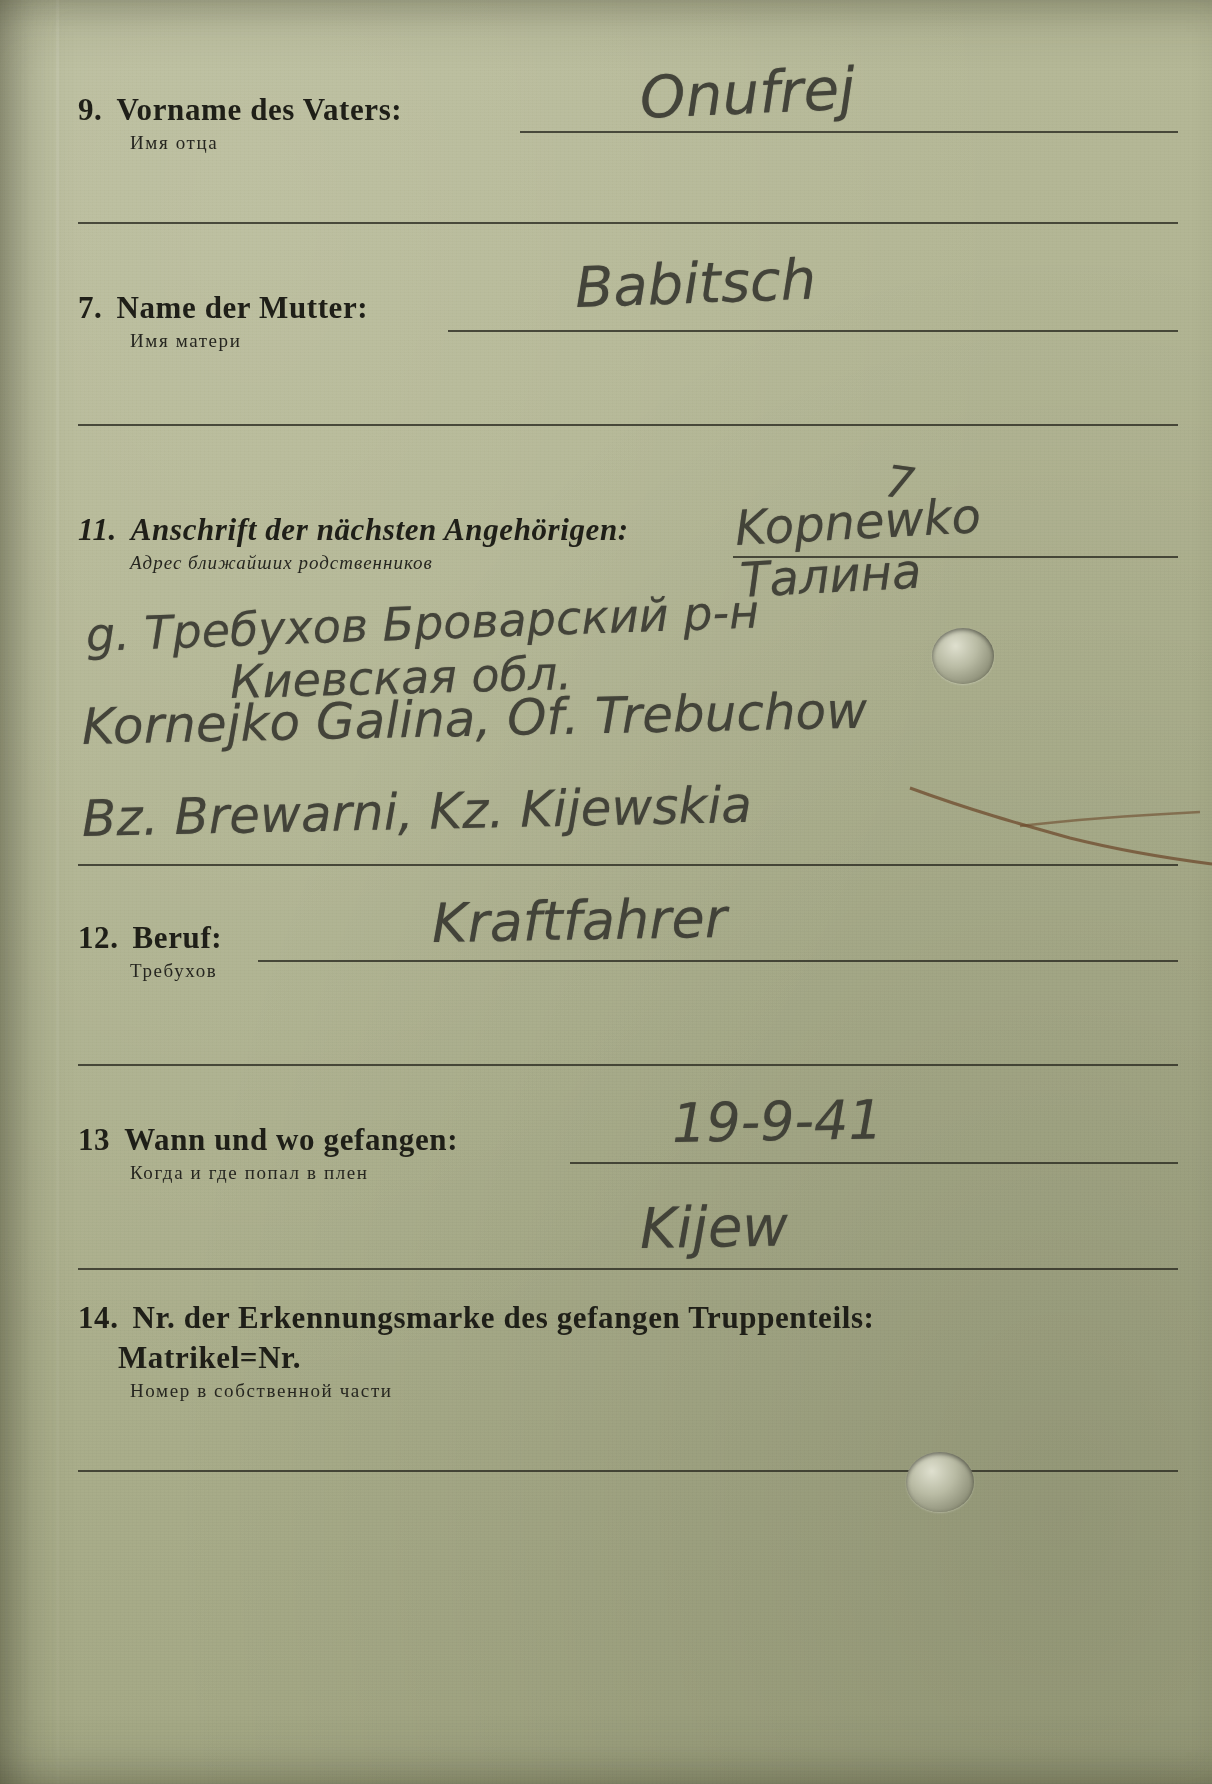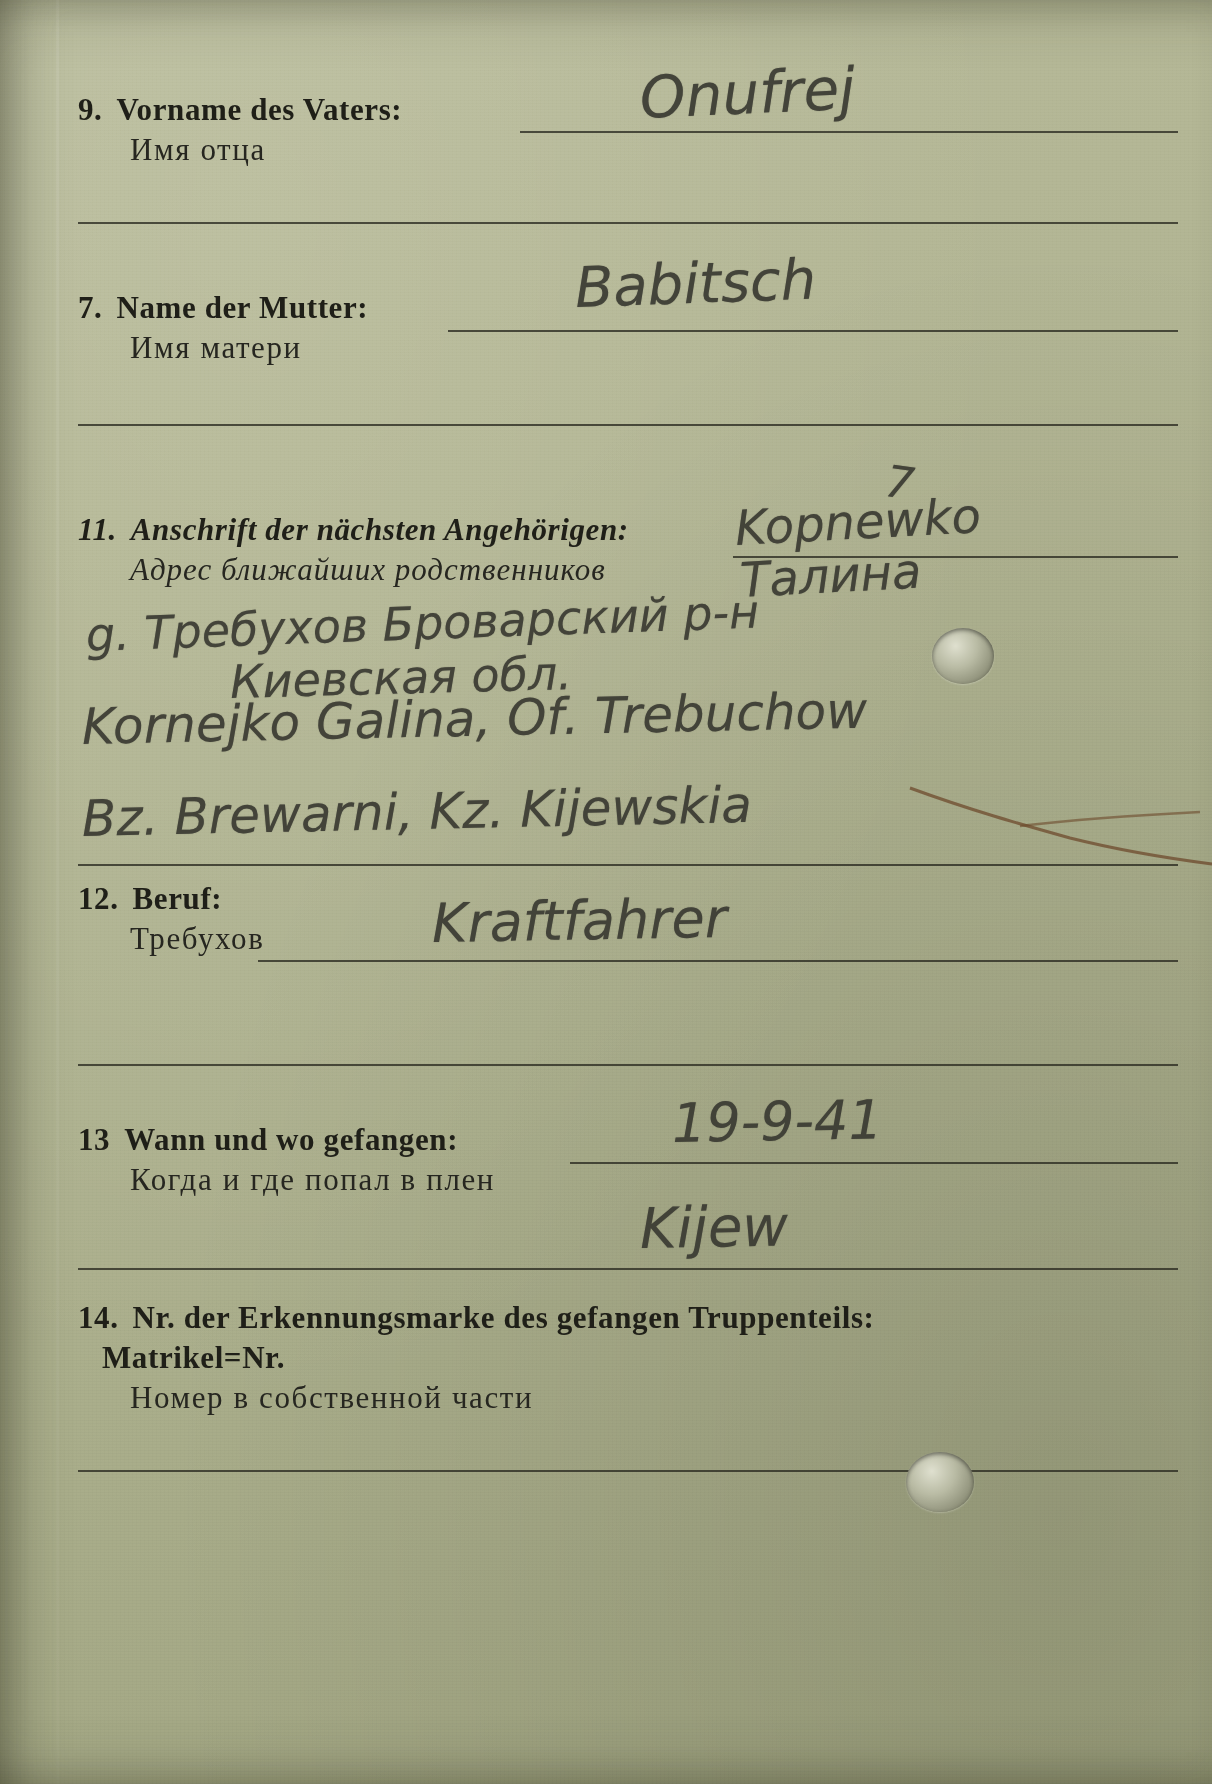--- a/index.html
+++ b/index.html
@@ -57,21 +57,21 @@
   }
   .label-de {
     font-size: 31px;
     letter-spacing: 0.6px;
     white-space: nowrap;
     color: #1f1f18;
     font-weight: 600;
   }
   .label-de .num { margin-right: 14px; }
   .label-ru {
-    font-size: 31px;
+    font-size: 19px;
     letter-spacing: 1.6px;
     margin-top: 4px;
     color: #262620;
     margin-left: 52px;
   }
   .label-ru.nowide { letter-spacing: 1px; }
 
   
   .hand {
     position: absolute;
@@ -154,21 +154,21 @@
 
   <div class="hand" style="left:886px; top:455px; font-size:44px; transform:rotate(8deg);">7</div>
 
   <div class="rule" style="top:864px;"></div>
 
   <svg class="tear" style="left:900px; top:760px;" width="320" height="120" viewBox="0 0 320 120">
     <path d="M10 28 C 70 50, 120 64, 170 78 C 210 88, 250 96, 312 104" stroke="#6d4a2c" stroke-width="3" fill="none" opacity="0.75"></path>
     <path d="M120 66 C 170 60, 220 56, 300 52" stroke="#6d4a2c" stroke-width="2.5" fill="none" opacity="0.6"></path>
   </svg>
 
-  <div class="field" style="top:881px;">
+  <div class="field" style="top:920px;">
     <div class="label-de">
       <span class="num">12.</span><span>Beruf:</span>
     </div>
     <div class="label-ru">Требухов</div>
   </div>
   <div class="hand" style="left:432px; top:892px; font-size:54px; transform:rotate(-1deg);">Kraftfahrer</div>
   <div class="rule" style="top:960px; left:258px;"></div>
   <div class="rule" style="top:1064px;"></div>
 
   <div class="field" style="top:1122px;">
@@ -179,21 +179,21 @@
   </div>
   <div class="hand" style="left:672px; top:1092px; font-size:54px; transform:rotate(-1deg);">19-9-41</div>
   <div class="rule" style="top:1162px; left:570px;"></div>
   <div class="hand" style="left:640px; top:1196px; font-size:56px; transform:rotate(-1deg);">Kijew</div>
   <div class="rule" style="top:1268px;"></div>
 
   <div class="field" style="top:1300px;">
     <div class="label-de">
       <span class="num">14.</span><span>Nr. der Erkennungsmarke des gefangen Truppenteils:</span>
     </div>
-    <div class="label-de" style="margin-left:24px; margin-top:4px;">Matrikel=Nr.</div>
+    <div class="label-de" style="margin-left:40px; margin-top:4px;">Matrikel=Nr.</div>
     <div class="label-ru">Номер в собственной части</div>
   </div>
   <div class="rule" style="top:1470px;"></div>
 
   <div class="hole" style="left:932px; top:628px; width:62px; height:56px;"></div>
   <div class="hole" style="left:906px; top:1452px; width:68px; height:60px;"></div>
 
   <div class="edge-shade"></div>
 </div>
 

